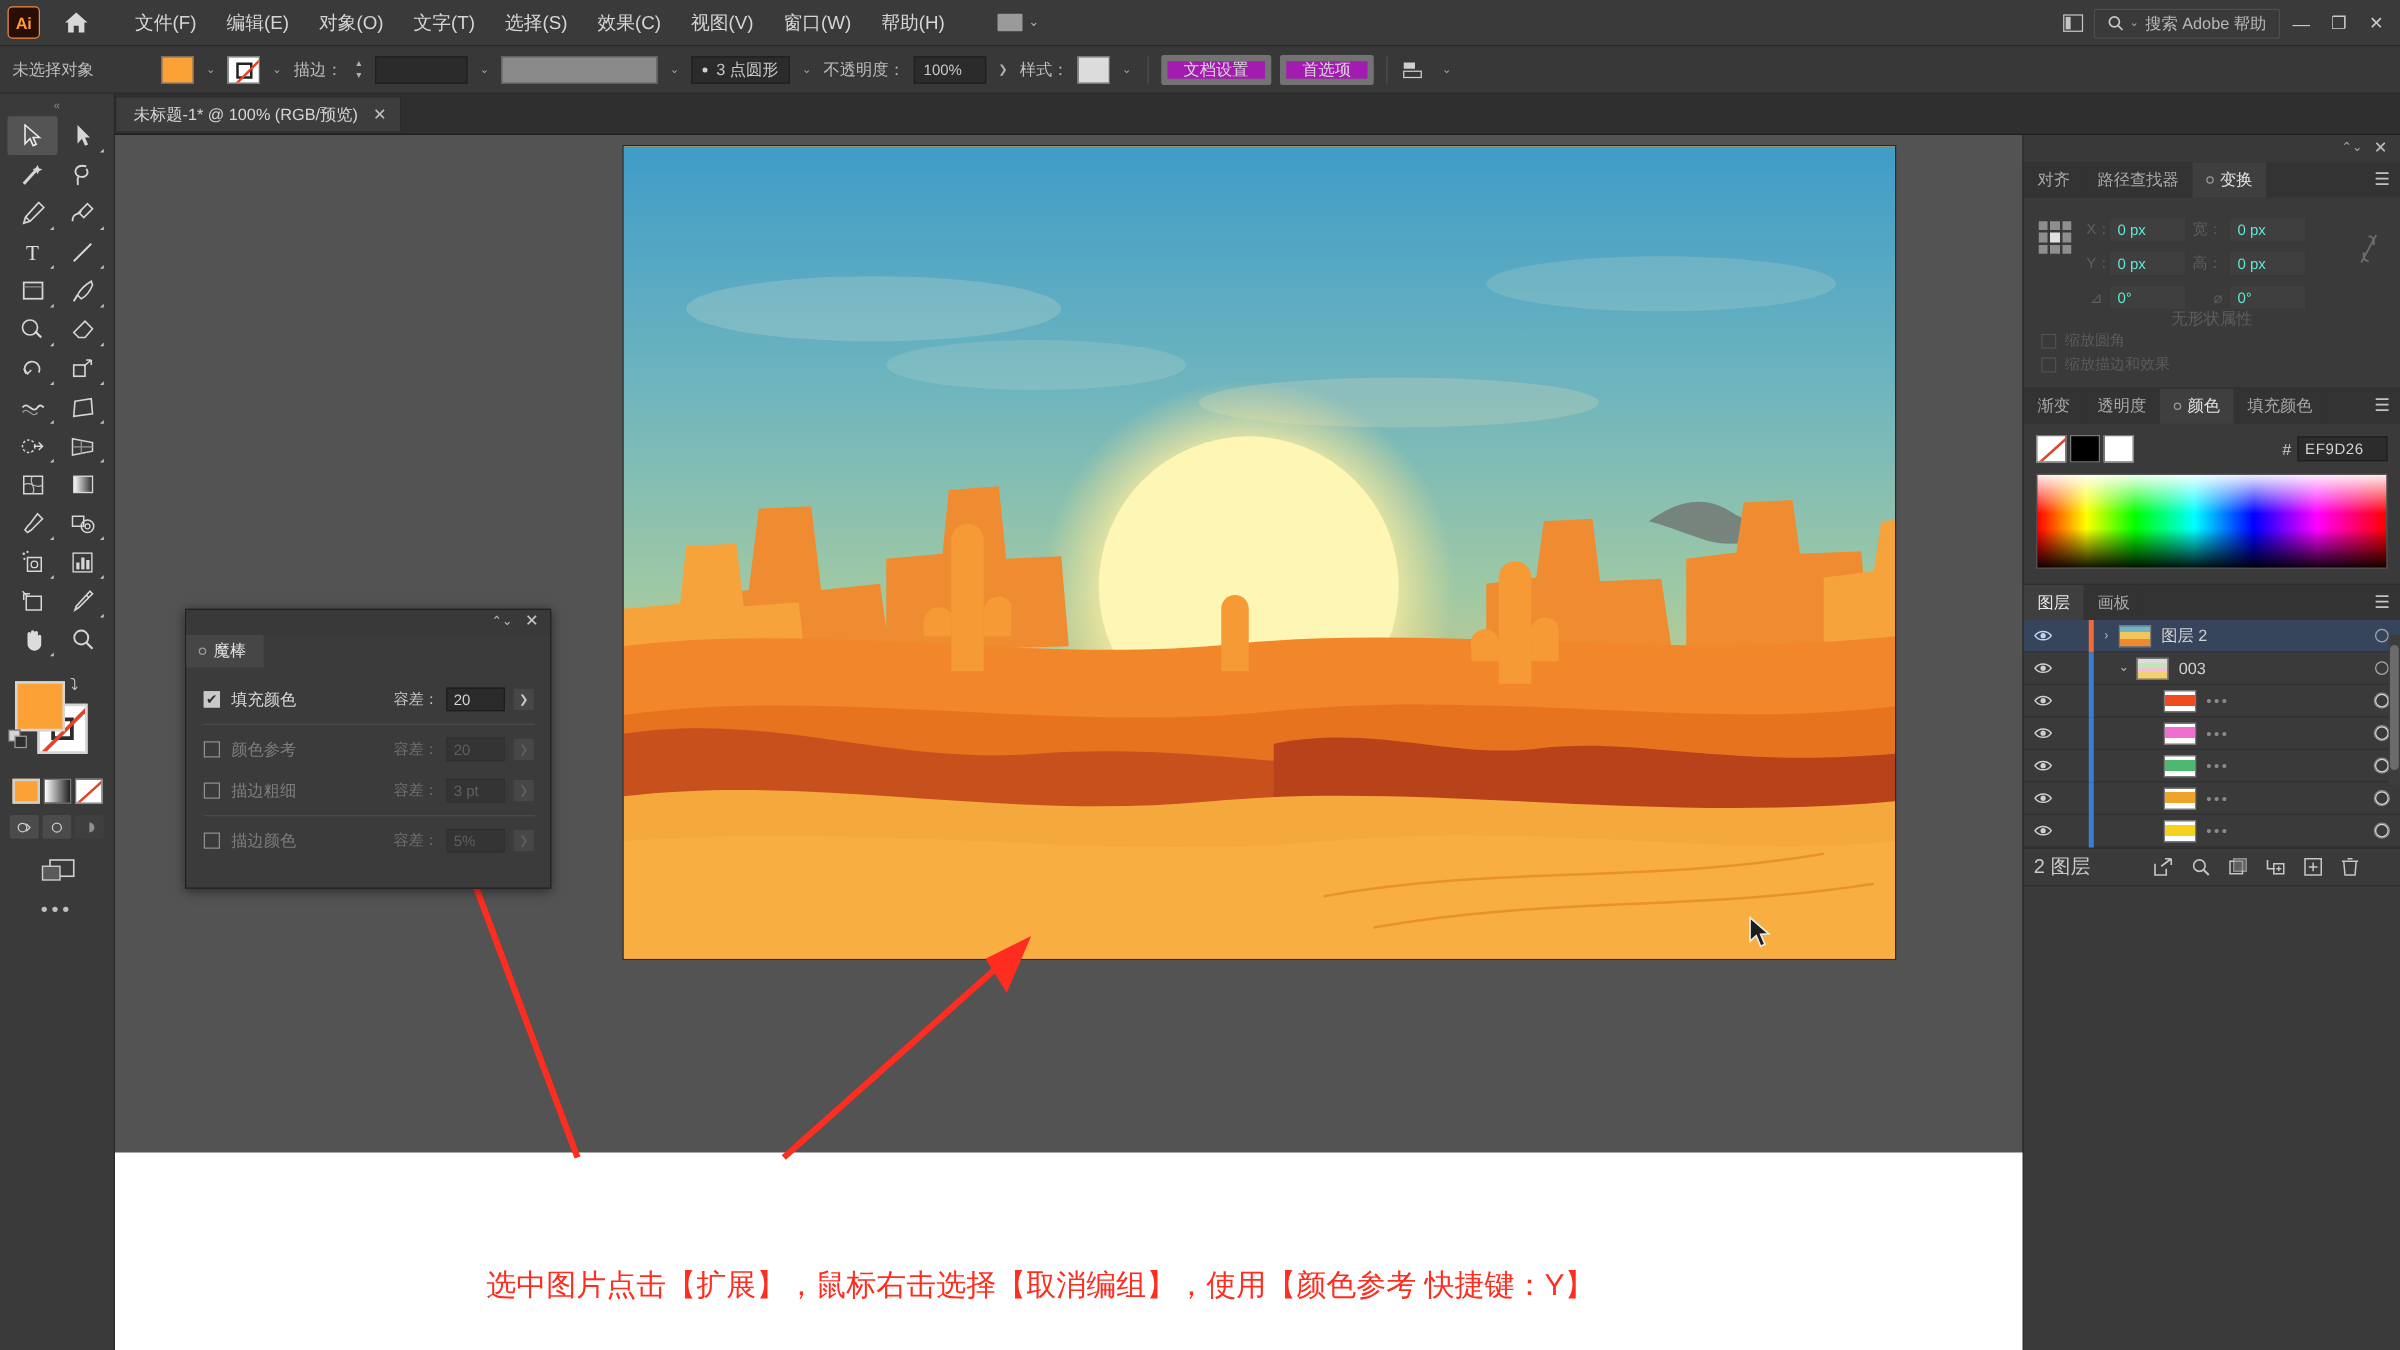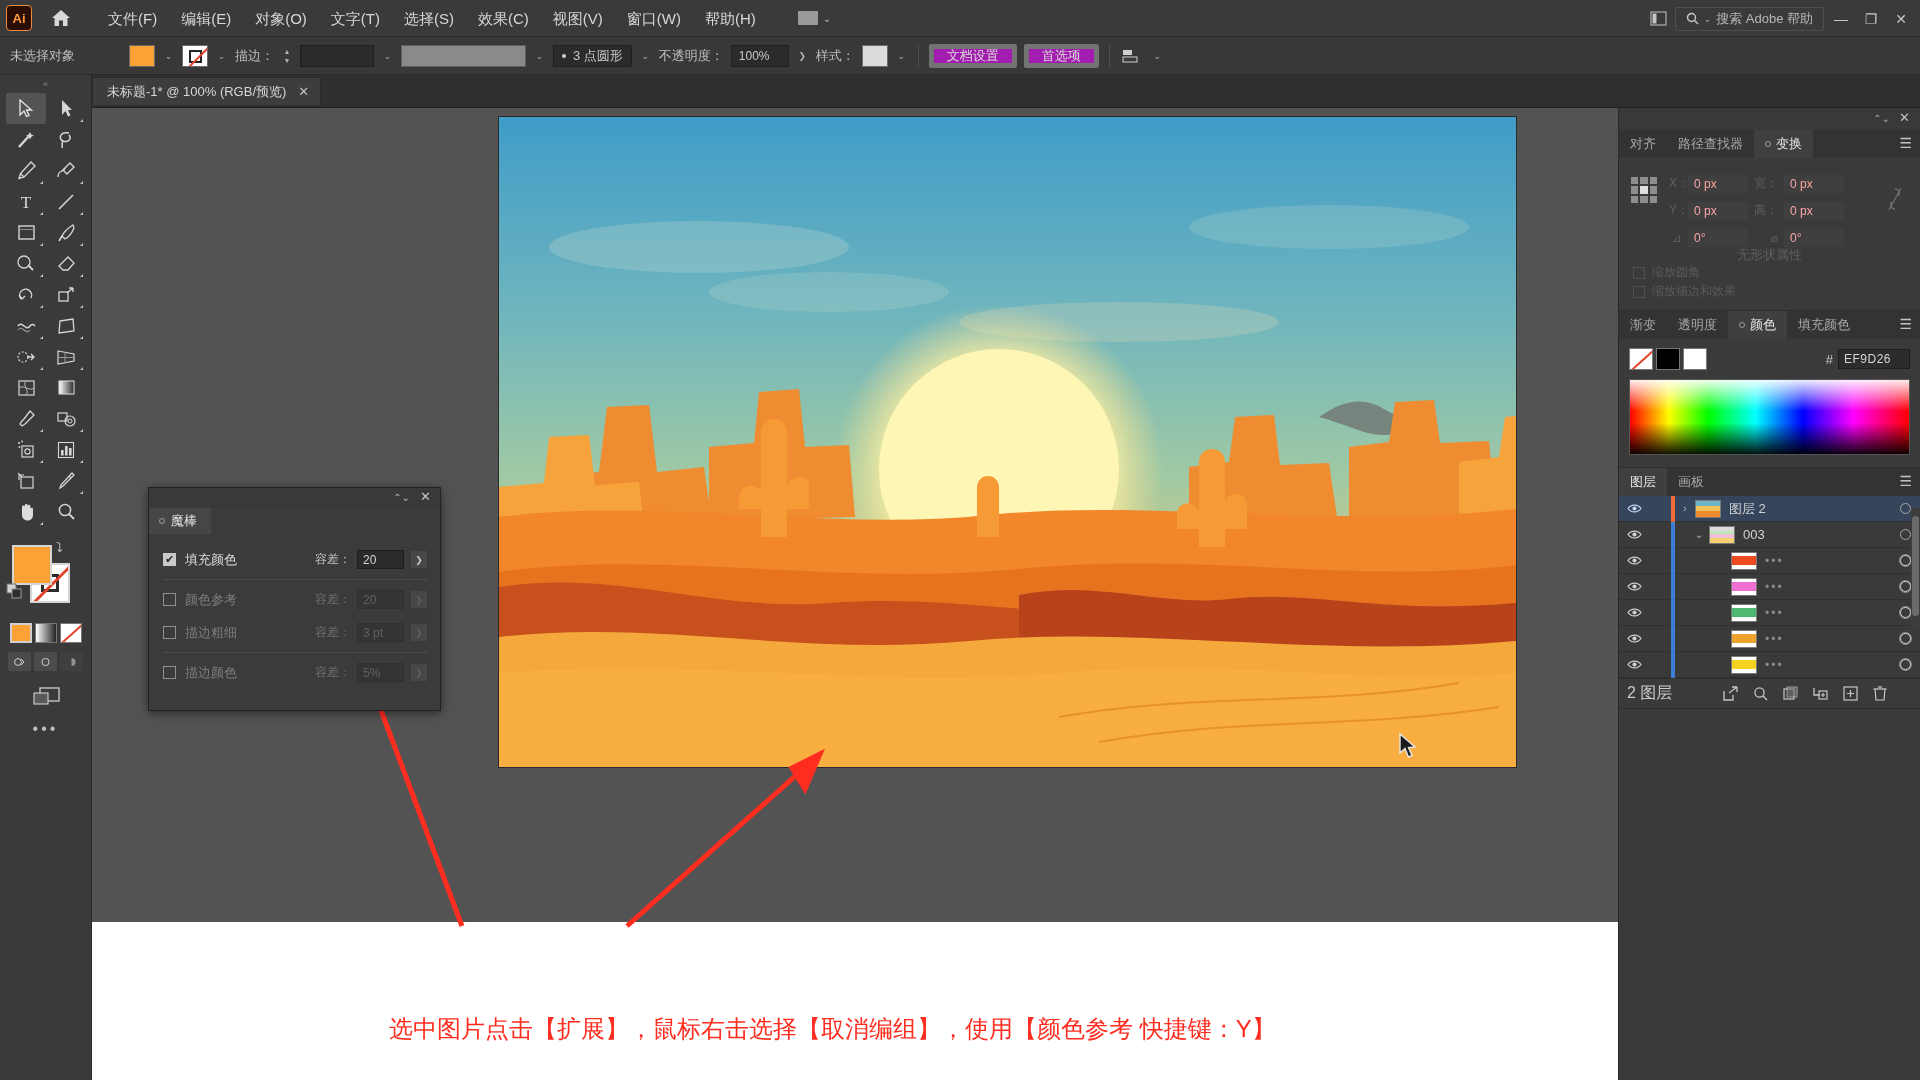--- a/index.html
+++ b/index.html
@@ -175,21 +175,21 @@
   }
   .ptab.active { background:#3f3f3f; color:#e6e6e6; }
   .pmenu { position:absolute; right:8px; top:6px; color:#c2c2c2; font-size:14px; line-height:1; }
   .transform-body { height:152px; position:relative; padding:12px 14px; }
   .ref-grid { position:absolute; left:12px; top:19px; width:26px;height:26px;
               display:grid; grid-template-columns:repeat(3,1fr); grid-template-rows:repeat(3,1fr); gap:2px; }
   .ref-grid i { background:#8e8e8e; display:block; }
   .ref-grid i.c { background:#e0e0e0; }
   .tf-row { display:flex;align-items:center; gap:5px; margin-left:36px; height:27px; font-size:12px; color:#5f5f5f; }
   .tf-lbl { width:13px; text-align:right; }
-  .tf-in { width:62px;height:20px; background:#3f3f3f; border:1px solid #3a3a3a; color:#fca5a5;
+  .tf-in { width:62px;height:20px; background:#3f3f3f; border:1px solid #3a3a3a; color:#5eead4;
            display:flex;align-items:center;padding:0 6px; font-size:12px; }
   .tf-link { position:absolute; right:17px; top:28px; color:#6e6e6e; font-size:17px; }
   .tf-noprops { position:absolute; left:0; right:0; top:88px; text-align:center; color:#5e5e5e; font-size:13px; }
   .tf-checks { position:absolute; left:14px; bottom:9px; font-size:12px; color:#5b5b5b; }
   .tf-checks div { display:flex;align-items:center;gap:7px; height:19px; }
   .tf-cbx { width:12px;height:12px;border:1px solid #505050; }
 
   .color-body { padding:9px 10px 12px; }
   .cb-sw-row { display:flex; align-items:center; gap:3px; }
   .cs-none { width:24px;height:22px; background:#fff; border:1px solid #777; position:relative; overflow:hidden; }

